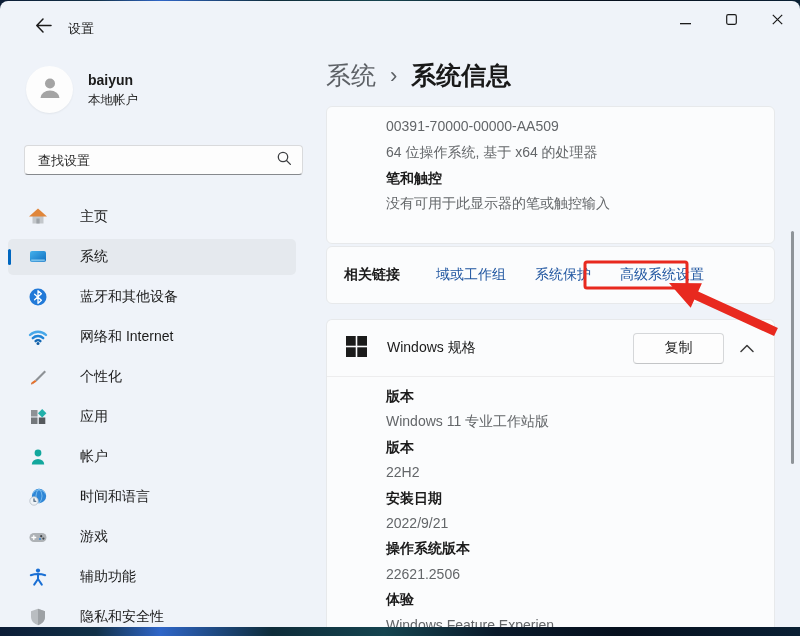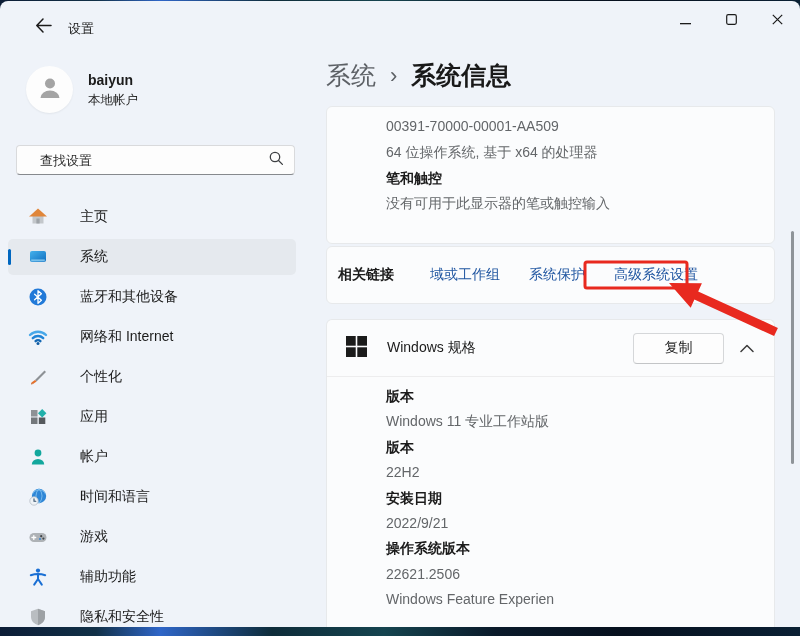--- a/index.html
+++ b/index.html
@@ -20,23 +20,23 @@
   .win-btn { width:46px; height:34px; display:flex; align-items:center; justify-content:center; }
 
   
   .sidebar { position:absolute; left:0; top:44px; width:310px; bottom:0; }
   .avatar { position:absolute; left:26px; top:21px; width:47px; height:47px;
     background:#fdfdfd; border-radius:50%; display:flex; align-items:center; justify-content:center;
     box-shadow:0 1px 2px rgba(0,0,0,0.06); }
   .user-name { position:absolute; left:88px; top:27px; font-size:14px; font-weight:700; color:#1b1b1b; }
   .user-type { position:absolute; left:88px; top:47px; font-size:12.5px; color:#1f1f1f; }
 
-  .search-box { position:absolute; left:16px; top:100px; width:279px; height:30px;
+  .search-box { position:absolute; left:24px; top:100px; width:279px; height:30px;
     background:#fdfdfd; border:1px solid #d9dadc; border-bottom-color:#86898d;
-    border-radius:4px; display:flex; align-items:center; padding:0 10px 0 23px; }
+    border-radius:4px; display:flex; align-items:center; padding:0 10px 0 13px; }
   .search-box input { flex:1; border:none; outline:none; background:transparent;
     font-size:13px; color:#1b1b1b; font-family:inherit; }
   .search-box input::placeholder { color:#1b1b1b; opacity:.95; }
 
   .nav { position:absolute; left:8px; right:14px; top:154px; }
   .nav-item { position:relative; height:36px; margin-bottom:4px; border-radius:5px;
     display:flex; align-items:center; padding-left:20px; }
   .nav-item .icon { width:20px; height:20px; flex:0 0 20px; display:flex;
     align-items:center; justify-content:center; }
   .nav-item .lbl { margin-left:32px; font-size:14px; color:#1b1b1b; white-space:nowrap; }
@@ -54,21 +54,21 @@
 
   .card { position:absolute; left:0; width:449px; background:#fbfcfd;
     border:1px solid #e7e9eb; border-radius:6px; }
 
   .card-about { top:61px; height:138px; padding:7px 16px 0 59px; }
   .line { font-size:14px; height:25.8px; line-height:25.8px; white-space:nowrap; }
   .line.lab { font-weight:700; color:#1b1b1b; }
   .line.val { color:#636669; }
 
   .card-links { top:201px; height:58px; display:flex; align-items:center;
-    padding-left:11px; }
+    padding-left:17px; }
   .rl-title { font-size:14px; font-weight:700; color:#1b1b1b; margin-right:36px; }
   .rl-link { font-size:14px; color:#1f55a0; margin-right:29px; white-space:nowrap; }
 
   .card-spec { top:274px; height:310px; border-radius:6px 6px 0 0; border-bottom:none; }
   .spec-header { height:56px; display:flex; align-items:center; padding:0 12px 0 19px; }
   .spec-title { font-size:14px; color:#1b1b1b; margin-left:20px; }
   .copy-btn { margin-left:auto; width:91px; height:31px; background:#fdfdfd;
     border:1px solid #d5d7d9; border-bottom-color:#c3c5c7; border-radius:4px;
     font-size:14px; color:#1b1b1b; display:flex; align-items:center; justify-content:center;
     font-family:inherit; }
@@ -259,21 +259,21 @@
   </div>
 
   <div class="main">
     <div class="breadcrumb">
       <span class="bc-parent">系统</span>
       <span class="bc-sep">›</span>
       <span class="bc-current">系统信息</span>
     </div>
 
     <div class="card card-about">
-      <div class="line val">00391-70000-00001-AA509</div>
+      <div class="line val">00391-70000-00000-AA509</div>
       <div class="line val">64 位操作系统, 基于 x64 的处理器</div>
       <div class="line lab">笔和触控</div>
       <div class="line val">没有可用于此显示器的笔或触控输入</div>
     </div>
 
     <div class="card card-links">
       <span class="rl-title">相关链接</span>
       <span class="rl-link">域或工作组</span>
       <span class="rl-link">系统保护</span>
       <span class="rl-link">高级系统设置</span>
@@ -299,20 +299,21 @@
       </div>
       <div class="spec-body">
         <div class="line lab">版本</div>
         <div class="line val">Windows 11 专业工作站版</div>
         <div class="line lab">版本</div>
         <div class="line val">22H2</div>
         <div class="line lab">安装日期</div>
         <div class="line val">2022/9/21</div>
         <div class="line lab">操作系统版本</div>
         <div class="line val">22621.2506</div>
+        <div class="line lab">体验</div>
         <div class="line val">Windows Feature Experien</div>
       </div>
     </div>
   </div>
 
   <div class="scrollbar"></div>
 </div>
 
 <svg class="annotation" viewBox="0 0 800 636">
   <rect x="585" y="262" width="102" height="26" rx="2" fill="none" stroke="#e8291f" stroke-width="3"></rect>

